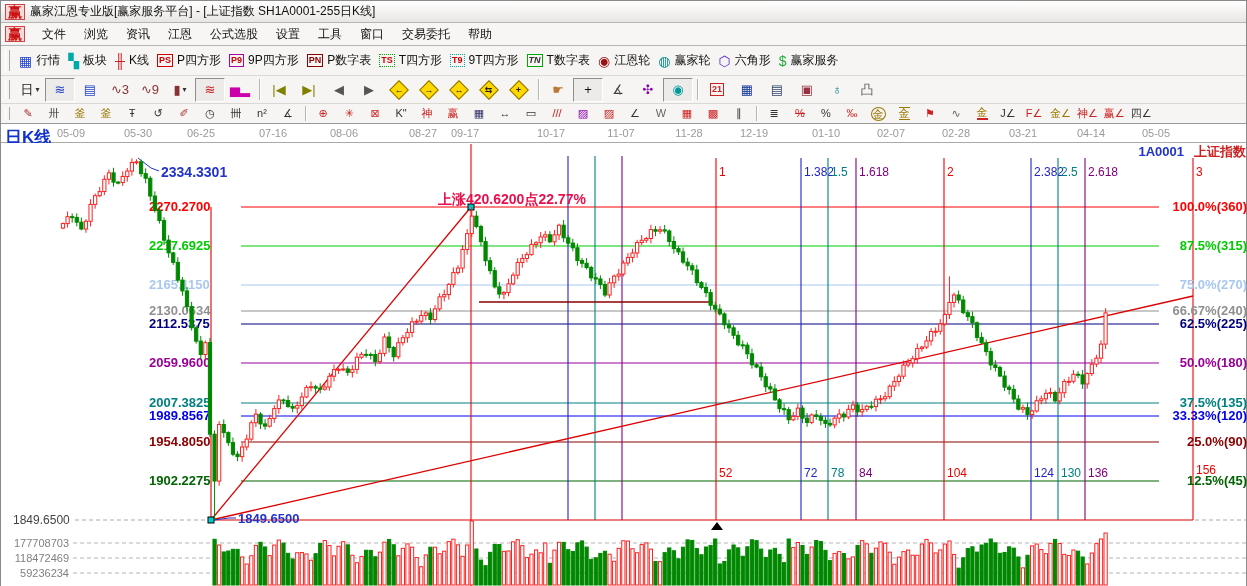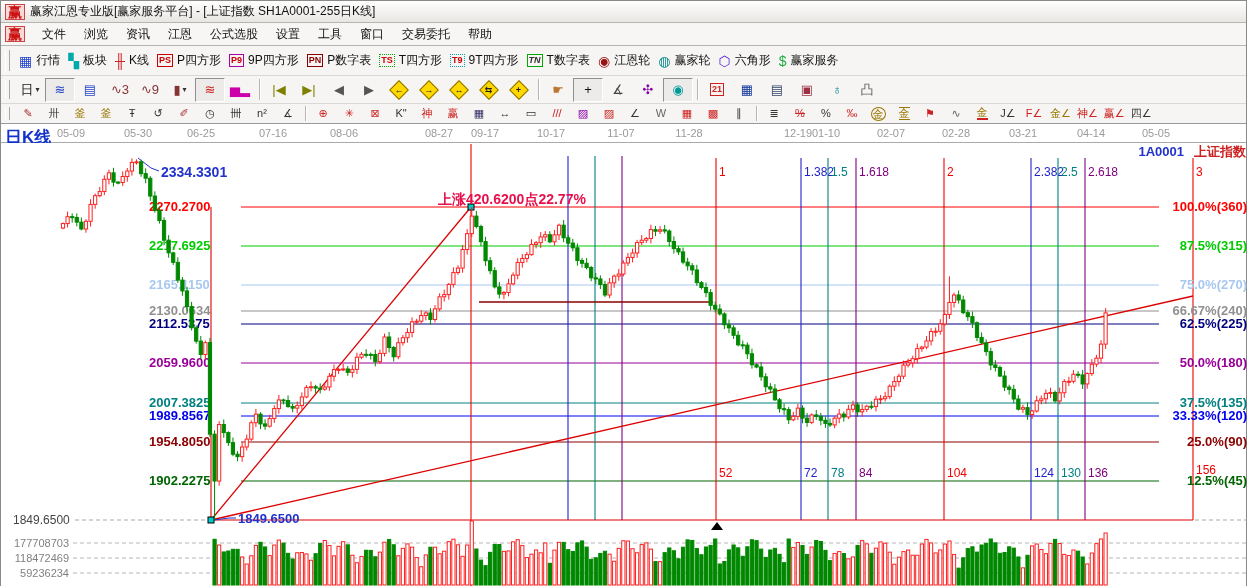--- a/index.html
+++ b/index.html
@@ -352,26 +352,26 @@
         <span class="tico" style="color: rgb(51, 51, 51);">四∠</span>
       </div>
     </div>
   <div class="daterow" id="daterow">
     <span class="period">日K线</span>
   <span class="datelbl" style="left: 70px;">05-09</span>
       <span class="datelbl" style="left: 137px;">05-30</span>
       <span class="datelbl" style="left: 200px;">06-25</span>
       <span class="datelbl" style="left: 272px;">07-16</span>
       <span class="datelbl" style="left: 343px;">08-06</span>
-      <span class="datelbl" style="left: 428px; padding-left: 20px;">08-27</span>
-      <span class="datelbl" style="left: 484px;">09-17</span>
+      <span class="datelbl" style="left: 412px; padding-left: 20px;">08-27</span>
+      <span class="datelbl" style="left: 464px;">09-17</span>
       <span class="datelbl" style="left: 550px;">10-17</span>
       <span class="datelbl" style="left: 620px;">11-07</span>
       <span class="datelbl" style="left: 688px;">11-28</span>
-      <span class="datelbl" style="left: 797px;">12-19</span>
+      <span class="datelbl" style="left: 753px;">12-19</span>
       <span class="datelbl" style="left: 825px;">01-10</span>
       <span class="datelbl" style="left: 890px;">02-07</span>
       <span class="datelbl" style="left: 955px;">02-28</span>
       <span class="datelbl" style="left: 1022px;">03-21</span>
       <span class="datelbl" style="left: 1090px;">04-14</span>
       <span class="datelbl" style="left: 1155px;">05-05</span>
     </div>
   <div class="chartwrap">
     <svg id="chart" width="1247" height="443" viewBox="0 0 1247 443">
         <line x1="240" y1="64" x2="1158" y2="64" stroke="#ff0000" stroke-width="1"></line>

